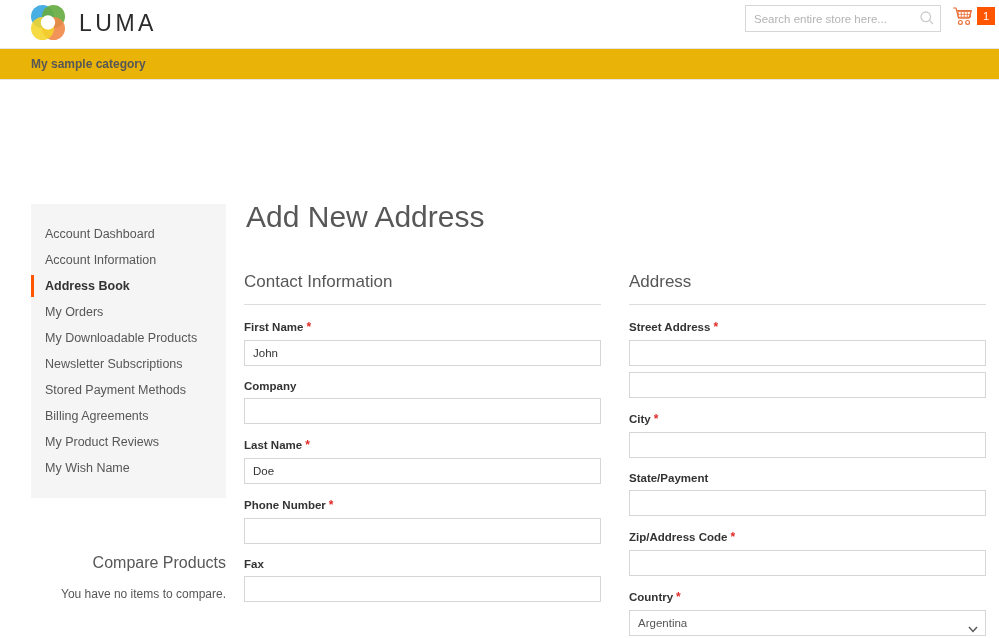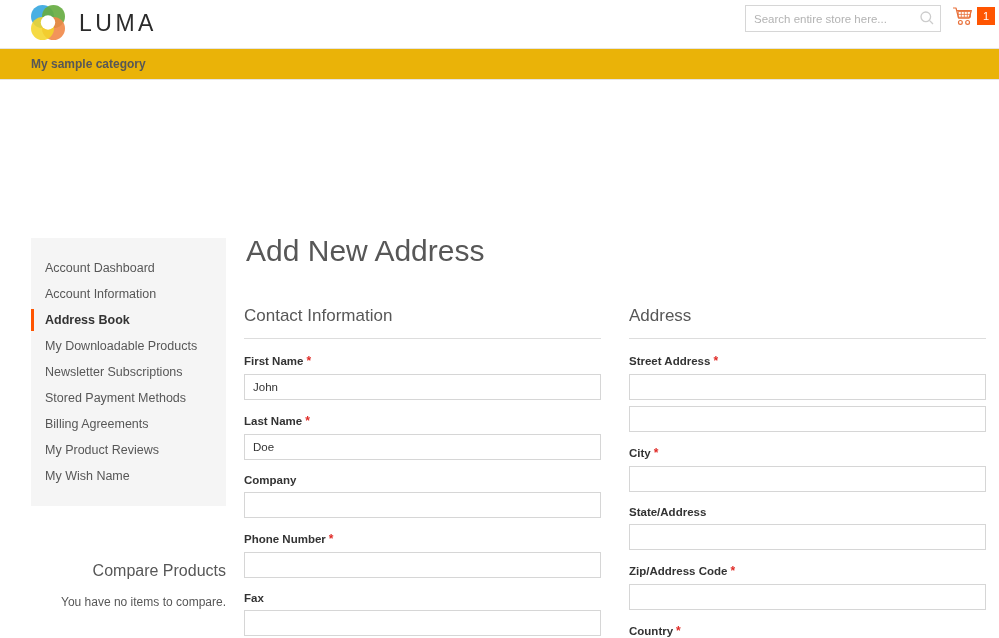--- a/index.html
+++ b/index.html
@@ -99,21 +99,20 @@
   .navbar-item {
     font-size: 12px;
     font-weight: bold;
     color: #575757;
   }
 
   
   .page {
     position: relative;
     padding-top: 40px;
-    margin-top: 34px;
   }
 
   
   .sidebar {
     position: absolute;
     left: 31px;
     top: 124px;
     width: 195px;
   }
   .account-nav {
@@ -293,20 +292,23 @@
       <div class="nav-item">
         <span>Account Dashboard</span>
       </div>
       <div class="nav-item">
         <span>Account Information</span>
       </div>
       <div class="nav-item active">
         <span>Address Book</span>
       </div>
       <div class="nav-item">
+        <span>My Orders</span>
+      </div>
+      <div class="nav-item">
         <span>My Downloadable Products</span>
       </div>
       <div class="nav-item">
         <span>Newsletter Subscriptions</span>
       </div>
       <div class="nav-item">
         <span>Stored Payment Methods</span>
       </div>
       <div class="nav-item">
         <span>Billing Agreements</span>
@@ -337,30 +339,30 @@
 
         <div class="field">
           <label class="field-label">
             <span>First Name</span><span class="req">*</span>
           </label>
           <input class="control-input" type="text" value="John" style="">
         </div>
 
         <div class="field">
           <label class="field-label">
+            <span>Company</span>
+          </label>
+          <input class="control-input" type="text" value="" style="">
+        </div>
+
+        <div class="field">
+          <label class="field-label">
             <span>Last Name</span><span class="req">*</span>
           </label>
           <input class="control-input" type="text" value="Doe" style="">
-        </div>
-
-        <div class="field">
-          <label class="field-label">
-            <span>Company</span>
-          </label>
-          <input class="control-input" type="text" value="" style="">
         </div>
 
         <div class="field">
           <label class="field-label">
             <span>Phone Number</span><span class="req">*</span>
           </label>
           <input class="control-input" type="text" value="" style="">
         </div>
 
         <div class="field">
@@ -384,21 +386,21 @@
 
         <div class="field">
           <label class="field-label">
             <span>City</span><span class="req">*</span>
           </label>
           <input class="control-input" type="text" value="" style="">
         </div>
 
         <div class="field">
           <label class="field-label">
-            <span>State/Address</span>
+            <span>State/Payment</span>
           </label>
           <input class="control-input" type="text" value="" style="">
         </div>
 
         <div class="field">
           <label class="field-label">
             <span>Zip/Address Code</span><span class="req">*</span>
           </label>
           <input class="control-input" type="text" value="" style="">
         </div>

